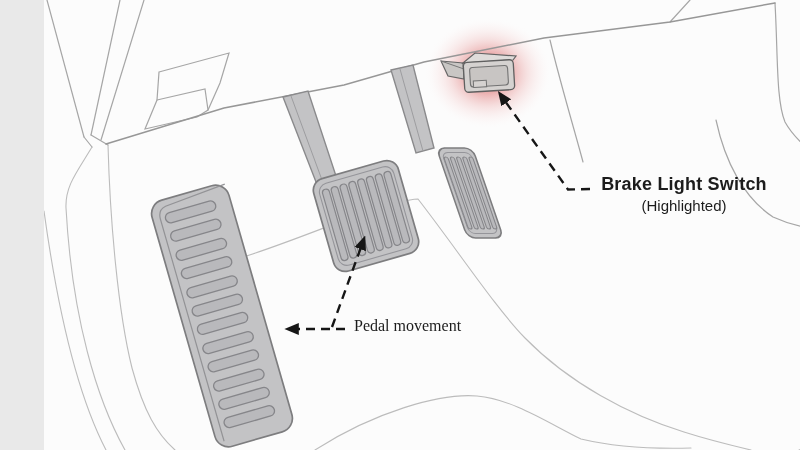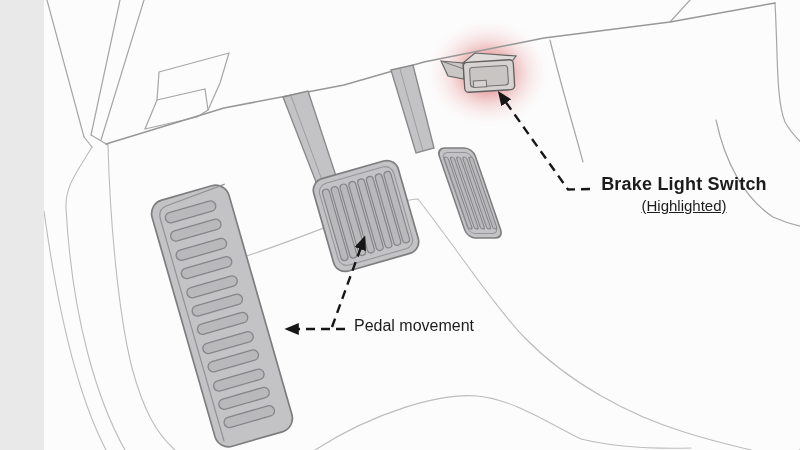--- a/index.html
+++ b/index.html
@@ -4,22 +4,22 @@
 <style>
   html,body{margin:0;padding:0;background:#e9e9e9;}
   .stage{
     position:relative;width:800px;height:450px;background:#fcfcfc;overflow:hidden;
     font-family:"Liberation Sans", sans-serif;color:#1c1c1c;margin-left:44px;
   }
   .stage svg{position:absolute;left:0;top:0;}
   .label{position:absolute;white-space:nowrap;}
   .switch-label{left:540px;top:173px;width:200px;text-align:center;}
   .switch-label .l1{font-size:18px;font-weight:bold;line-height:22px;letter-spacing:.2px;}
-  .switch-label .l2{font-size:15px;line-height:21px;text-decoration:underline;}
-  .pedal-label{left:310px;top:315px;text-align:left;}
+  .switch-label .l2{font-size:15px;line-height:21px;}
+  .pedal-label{left:310px;top:315px;text-align:left;font-family:Liberation Serif, serif;}
   .pedal-label .l1,.pedal-label .l2{font-size:16px;line-height:21px;}
 </style>
 </head>
 <body>
 
 <div class="stage">
 
   <svg width="800" height="450" viewBox="0 0 800 450">
     <defs>
       <radialGradient id="glowGrad" cx="50%" cy="50%" r="50%">

